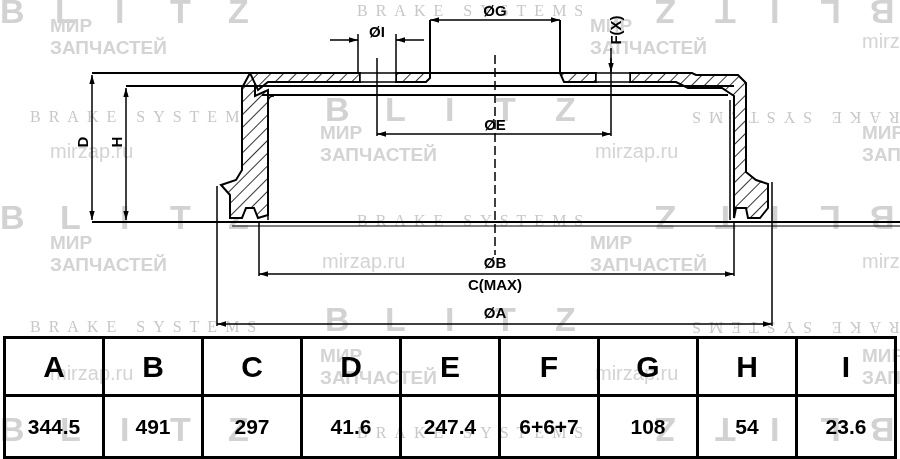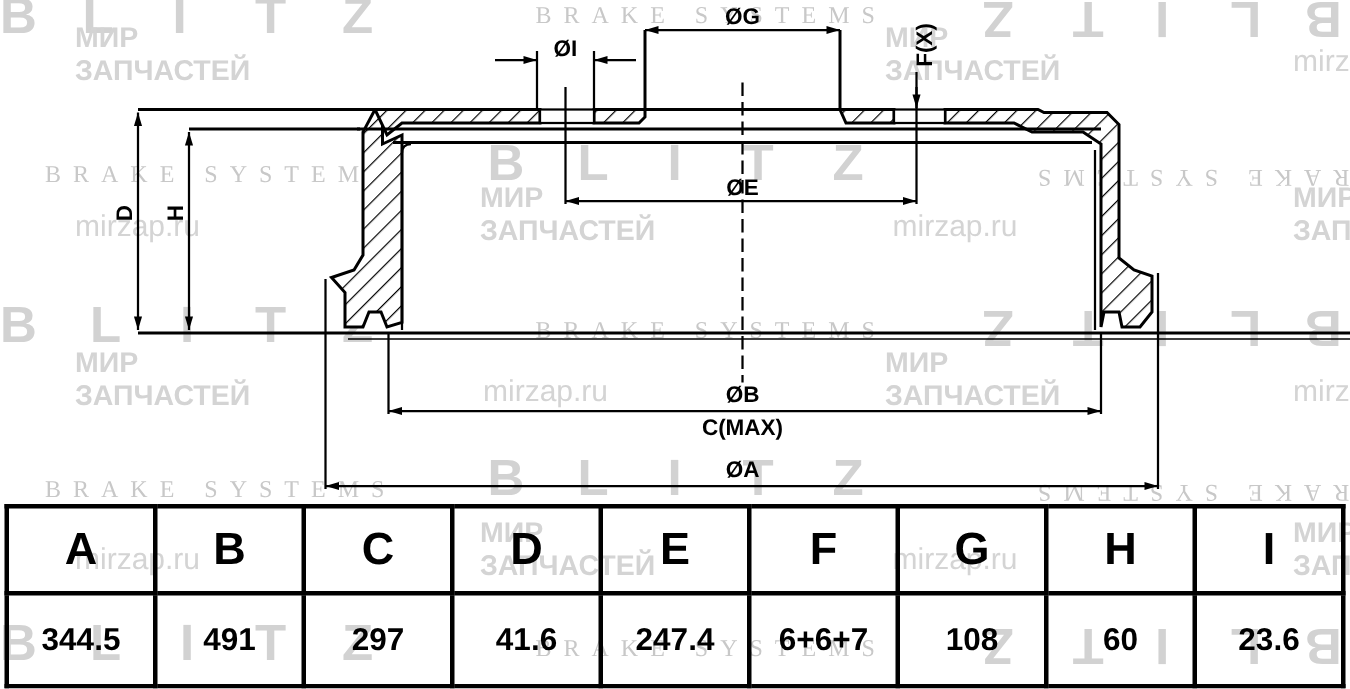--- a/index.html
+++ b/index.html
@@ -227,18 +227,18 @@
       <td>I</td>
     </tr>
     <tr class="val">
       <td>344.5</td>
       <td>491</td>
       <td>297</td>
       <td>41.6</td>
       <td>247.4</td>
       <td>6+6+7</td>
       <td>108</td>
-      <td>60</td>
+      <td>54</td>
       <td>23.6</td>
     </tr>
   </tbody>
     </table>
 </div>
 
 </body></html>

